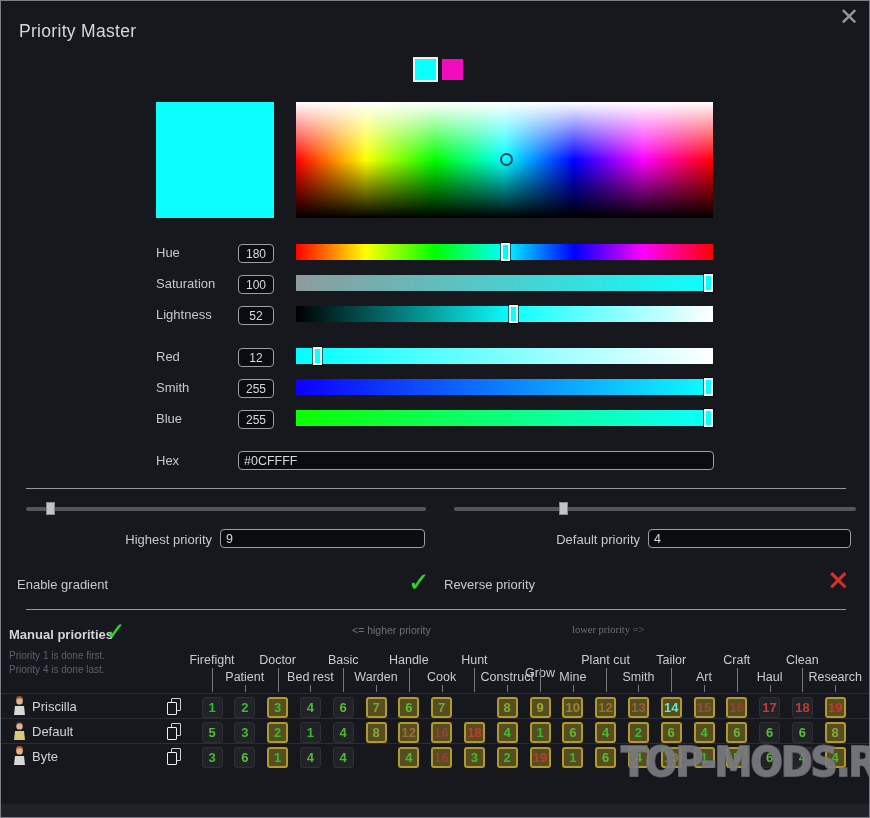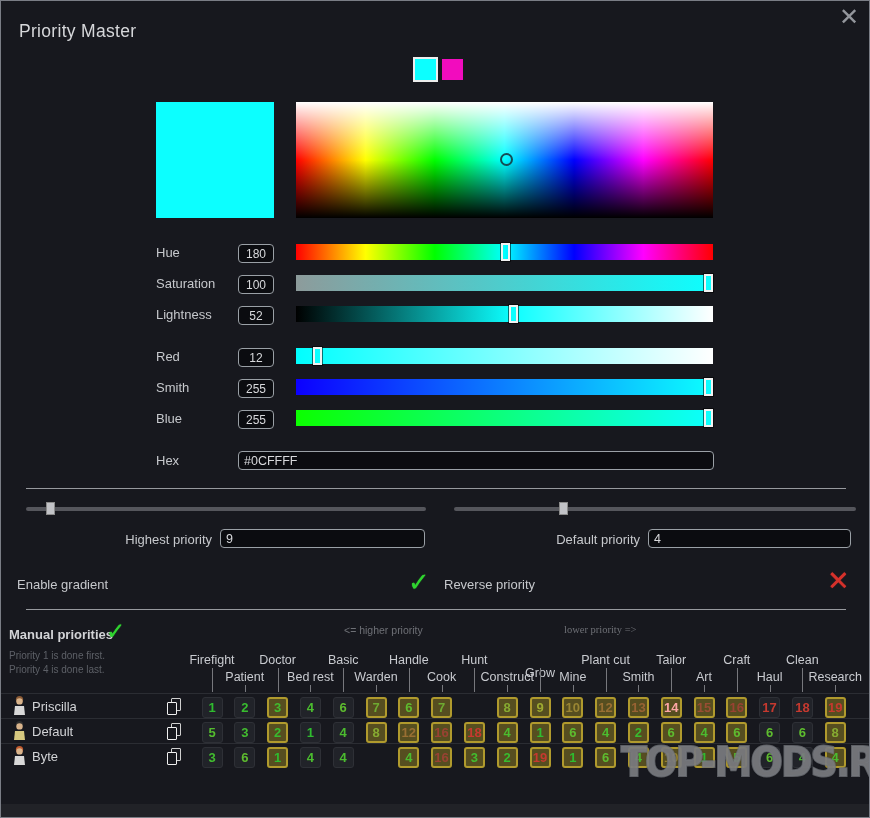--- a/index.html
+++ b/index.html
@@ -30,21 +30,21 @@
   .track{position:absolute;height:4px;background:#55565c;border-radius:2px;}
   .knob{position:absolute;width:9px;height:13px;background:#c2c3c7;border:1px solid #8a8a8a;box-sizing:border-box;}
   .pinput{position:absolute;height:19px;box-sizing:border-box;background:#0b0c10;border:1px solid #9aa0a6;
     border-radius:4px;color:#d8d9dc;font-size:12.5px;padding:0 0 0 5px;font-family:"Liberation Sans",sans-serif;}
   .plabel{position:absolute;font-size:13px;color:#c6c8cc;text-align:right;}
   .check{position:absolute;color:#2fd32f;font-size:26px;font-weight:700;font-family:"DejaVu Sans",sans-serif;
     text-shadow:0 0 1px #2fd32f;cursor:pointer;}
   .cross{position:absolute;color:#d5312b;font-size:27px;font-weight:700;font-family:"DejaVu Sans",sans-serif;
     text-shadow:0 0 1px #d5312b;cursor:pointer;}
   .manual-title{position:absolute;left:8px;top:626px;font-size:13px;font-weight:700;color:#d2d3d6;}
-  .hint{position:absolute;font-size:10.5px;color:#6e7076;}
+  .hint{position:absolute;font-size:10.5px;color:#6e7076;margin-left:8px;}
   .note{position:absolute;font-size:10px;color:#5d6067;}
   .col-label{position:absolute;width:70px;text-align:center;font-size:12.5px;color:#c9cbd0;}
   .tick{position:absolute;width:1px;background:#77787d;}
   .prow{position:absolute;left:0;width:868px;height:25px;border-top:1px solid #2b2d33;}
   .pname{position:absolute;left:31px;top:5px;font-size:13px;color:#d2d3d6;}
   .pawn{position:absolute;left:11px;top:2px;}
   .copy-ic{position:absolute;left:166px;top:4px;width:14px;height:17px;cursor:pointer;}
   .copy-ic::before{content:"";position:absolute;left:4px;top:0;width:8px;height:11px;
     border:1.5px solid #cfcfcf;border-radius:1px;}
   .copy-ic::after{content:"";position:absolute;left:0;top:4px;width:8px;height:11px;
@@ -194,21 +194,21 @@
         <div class="cell" style="left: 298.9px; color: rgb(75, 188, 47);">4</div>
         <div class="cell" style="left: 331.7px; color: rgb(94, 188, 47);">6</div>
         <div class="cell hl" style="left: 364.5px; color: rgb(110, 170, 49);">7</div>
         <div class="cell hl" style="left: 397.3px; color: rgb(94, 188, 47);">6</div>
         <div class="cell hl" style="left: 430.1px; color: rgb(110, 170, 49);">7</div>
         <div class="cell hl" style="left: 495.7px; color: rgb(134, 170, 49);">8</div>
         <div class="cell hl" style="left: 528.5px; color: rgb(158, 170, 49);">9</div>
         <div class="cell hl" style="left: 561.3px; color: rgb(153, 133, 51);">10</div>
         <div class="cell hl" style="left: 594.1px; color: rgb(153, 111, 51);">12</div>
         <div class="cell hl" style="left: 626.9px; color: rgb(153, 99, 51);">13</div>
-        <div class="cell hl" style="left: 659.7px; color: #fca5a5;">14</div>
+        <div class="cell hl" style="left: 659.7px; color: #5eead4;">14</div>
         <div class="cell hl" style="left: 692.5px; color: rgb(153, 77, 51);">15</div>
         <div class="cell hl" style="left: 725.3px; color: rgb(153, 66, 51);">16</div>
         <div class="cell" style="left: 758.1px; color: rgb(198, 57, 47);">17</div>
         <div class="cell" style="left: 790.9px; color: rgb(198, 57, 47);">18</div>
         <div class="cell hl" style="left: 823.7px; color: rgb(198, 57, 47);">19</div>
       </div>
       <div class="prow" style="top: 717px;">
         <div class="pawn"><svg width="15" height="20" viewBox="0 0 15 20">
             <circle cx="7.5" cy="3.6" r="3.6" fill="#2E2E2E"></circle>
             <circle cx="7.5" cy="5.4" r="3.2" fill="#d9b48c"></circle>

